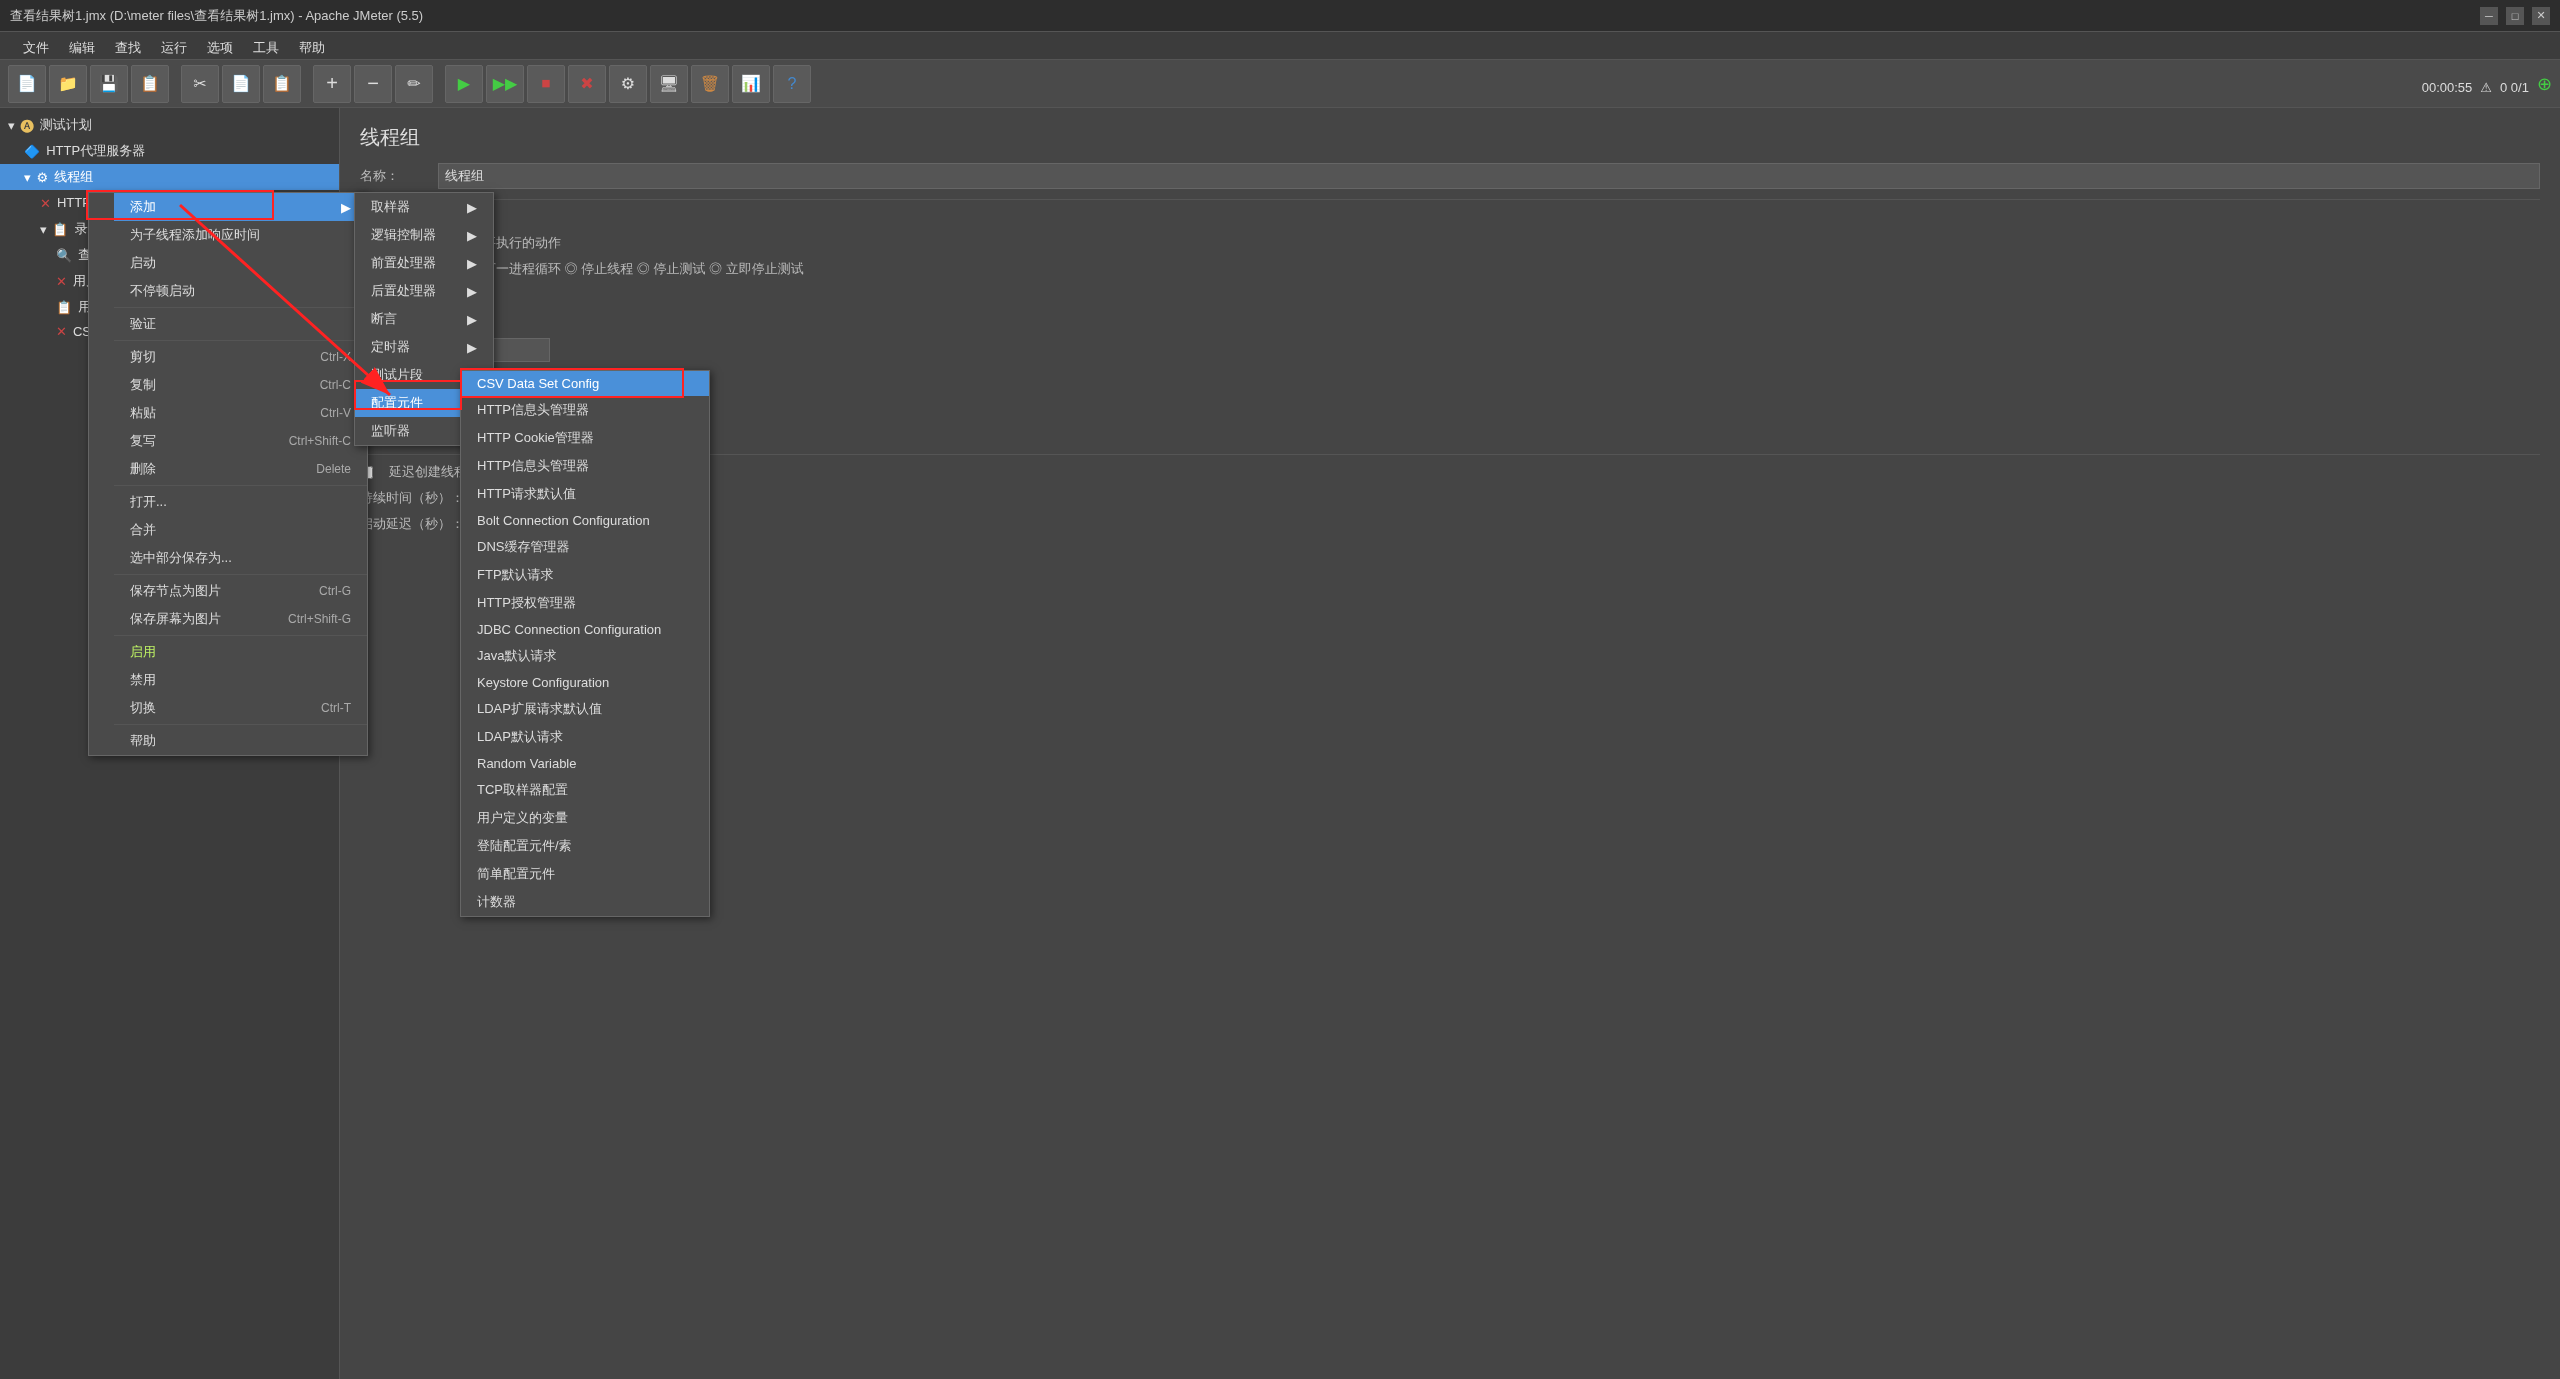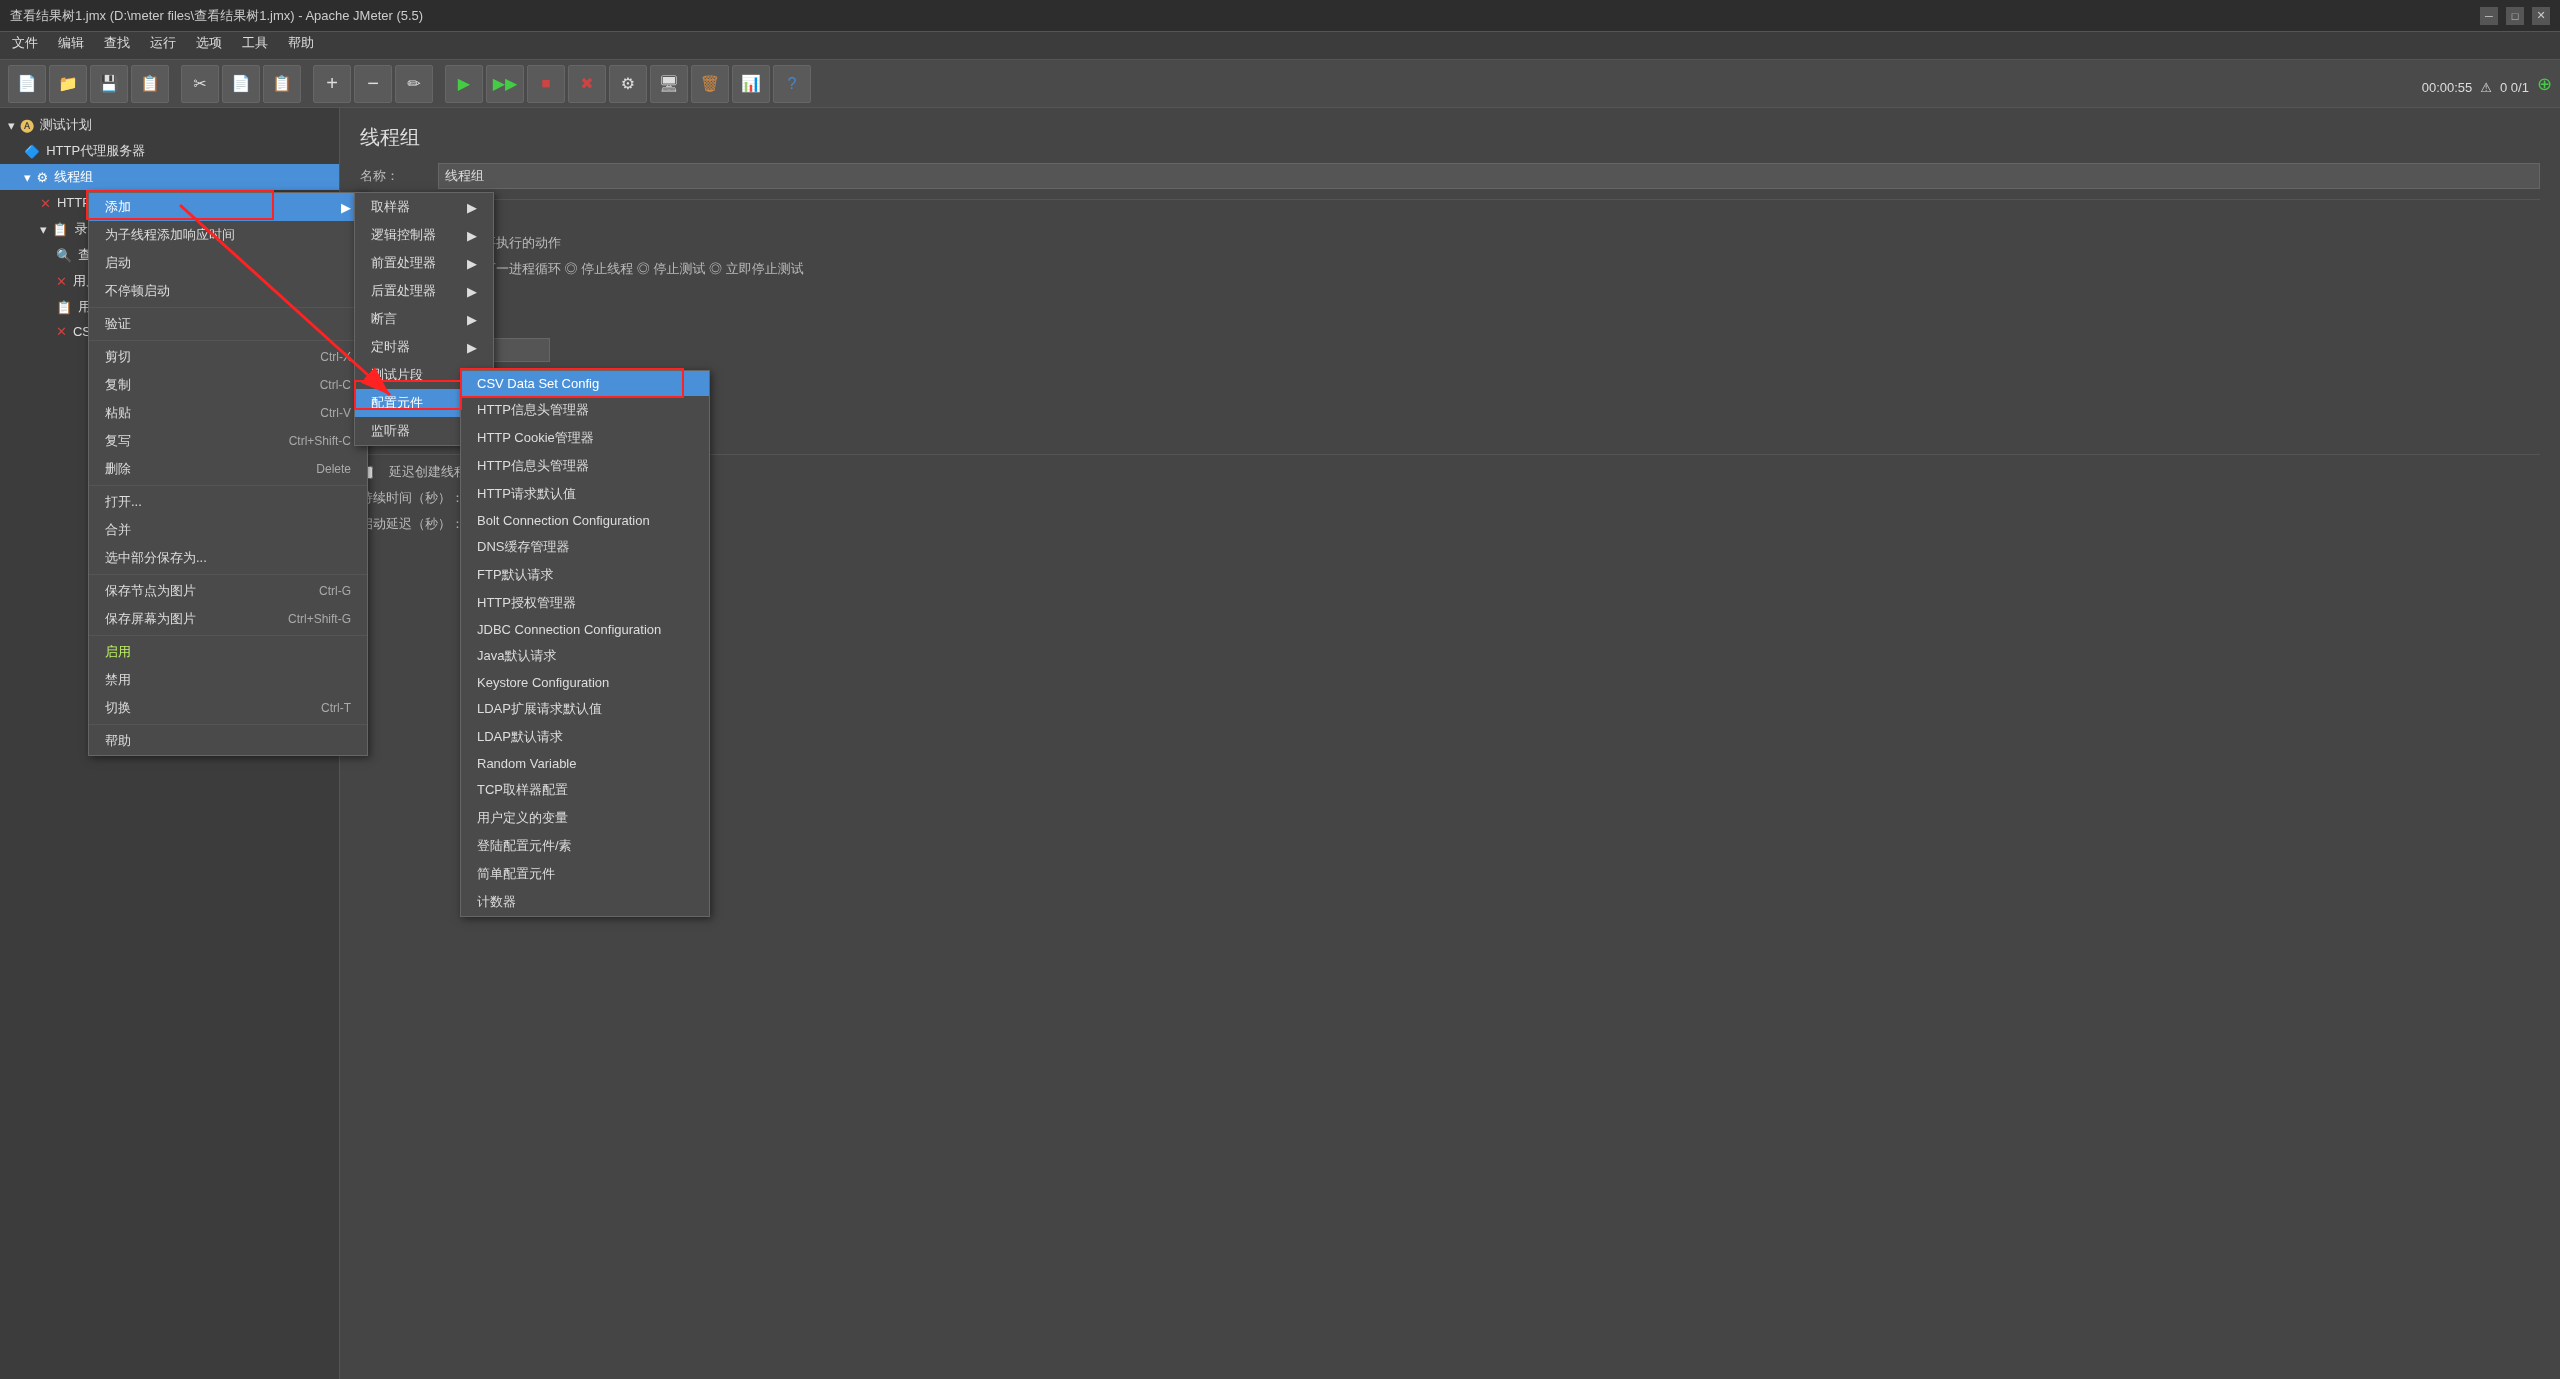--- a/index.html
+++ b/index.html
@@ -35,22 +35,22 @@
       cursor: pointer;
       font-size: 11px;
       display: flex; align-items: center; justify-content: center;
     }
 
     
     #menu-bar {
       height: 28px;
       background: #3c3c3c;
       display: flex;
-      align-items: flex-start;
-      padding: 0 4px;
+      align-items: flex-end;
+      padding: 0 15px;
       border-bottom: 1px solid #555;
       gap: 4px;
     }
     .menu-item {
       padding: 2px 8px;
       cursor: pointer;
       color: #ddd;
       font-size: 13px;
     }
 
@@ -381,21 +381,21 @@
     </div>
     <div class="panel-row">
       <span class="panel-row-label">持续时间（秒）：</span>
     </div>
     <div class="panel-row">
       <span class="panel-row-label">启动延迟（秒）：</span>
     </div>
   </div>
 </div>
 
-<div class="context-menu" id="ctx-main" style="left: 88px; top: 192px; width: 280px;">
+<div class="context-menu" id="ctx-main" style="left: 88px; top: 192px; width: 280px; padding-left: 25px;">
   <div class="ctx-item highlighted">
     <span>添加</span>
     <span class="arrow">▶</span>
   </div>
   <div class="ctx-item">
     <span>为子线程添加响应时间</span>
   </div>
   <div class="ctx-item">
     <span>启动</span>
   </div>

